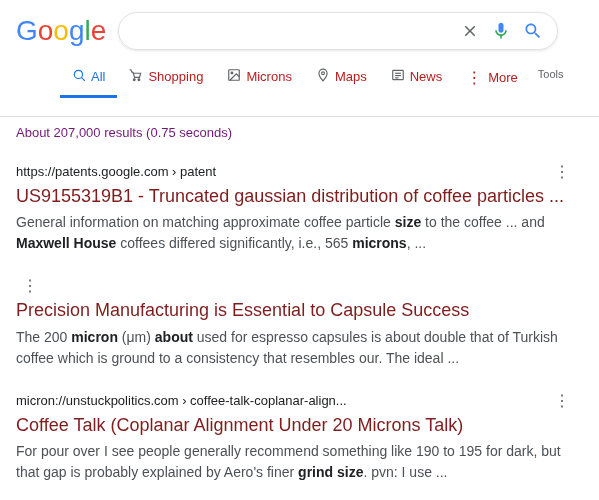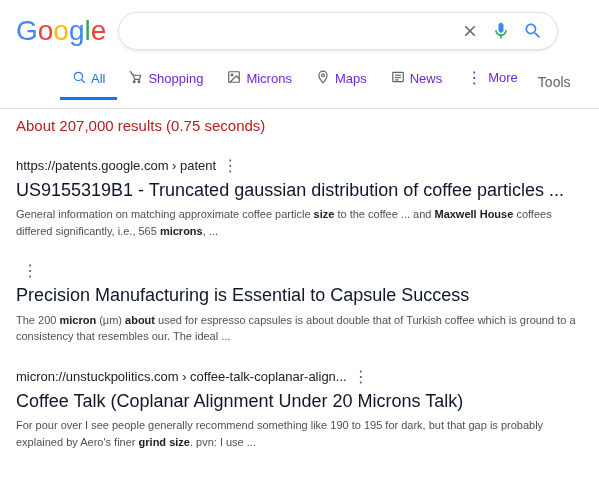--- a/index.html
+++ b/index.html
@@ -60,97 +60,98 @@
       cursor: pointer;
       padding: 2px;
       display: flex;
       align-items: center;
       justify-content: center;
     }
 
     
     .nav-tabs {
       display: flex;
-      align-items: flex-end;
-      padding: 0 100px 8px 60px;
+      align-items: flex-start;
+      padding: 0 100px 16px 60px;
       border-bottom: 1px solid #e0e0e0;
       gap: 0;
     }
     .nav-tab {
       display: flex;
       align-items: center;
       gap: 5px;
       padding: 10px 12px;
       font-size: 13px;
-      color: #6d28d9;
+      color: #b91c1c;
       cursor: pointer;
       border-bottom: 3px solid transparent;
       text-decoration: none;
       white-space: nowrap;
     }
     .nav-tab.active {
       color: #1a73e8;
       border-bottom: 3px solid #1a73e8;
     }
     .tools-btn {
       margin-left: auto;
       padding: 10px 8px;
-      font-size: 14px;
+      font-size: 11px;
       color: #606368;
       cursor: pointer;
     }
 
     
     .results-info {
       padding: 8px 16px 4px 16px;
-      font-size: 15px;
-      color: #b91c1c;
+      font-size: 13px;
+      color: #701a75;
     }
 
     
     .results-container {
       padding: 0 16px;
     }
 
     .result-item {
       padding: 16px 0 4px 0;
       max-width: 560px;
     }
 
     .result-url-row {
       display: flex;
       align-items: center;
+      justify-content: space-between;
       margin-bottom: 2px;
     }
     .result-url {
       font-size: 13px;
       color: #202124;
     }
     .more-btn {
       background: none;
       border: none;
       cursor: pointer;
       color: #606368;
       font-size: 16px;
       padding: 2px 6px;
       border-radius: 50%;
     }
 
     .result-title {
       font-size: 18px;
-      color: #0f172a;
+      color: #7f1d1d;
       cursor: pointer;
       line-height: 1.3;
       margin-bottom: 4px;
       text-decoration: none;
       display: block;
     }
 
     .result-snippet {
-      font-size: 11px;
+      font-size: 14px;
       color: #4d5156;
       line-height: 1.5;
     }
     .result-snippet b { color: #202124; font-weight: bold; }
   </style>
 </head>
 <body>
 
 <div class="header">
   <div class="logo">

